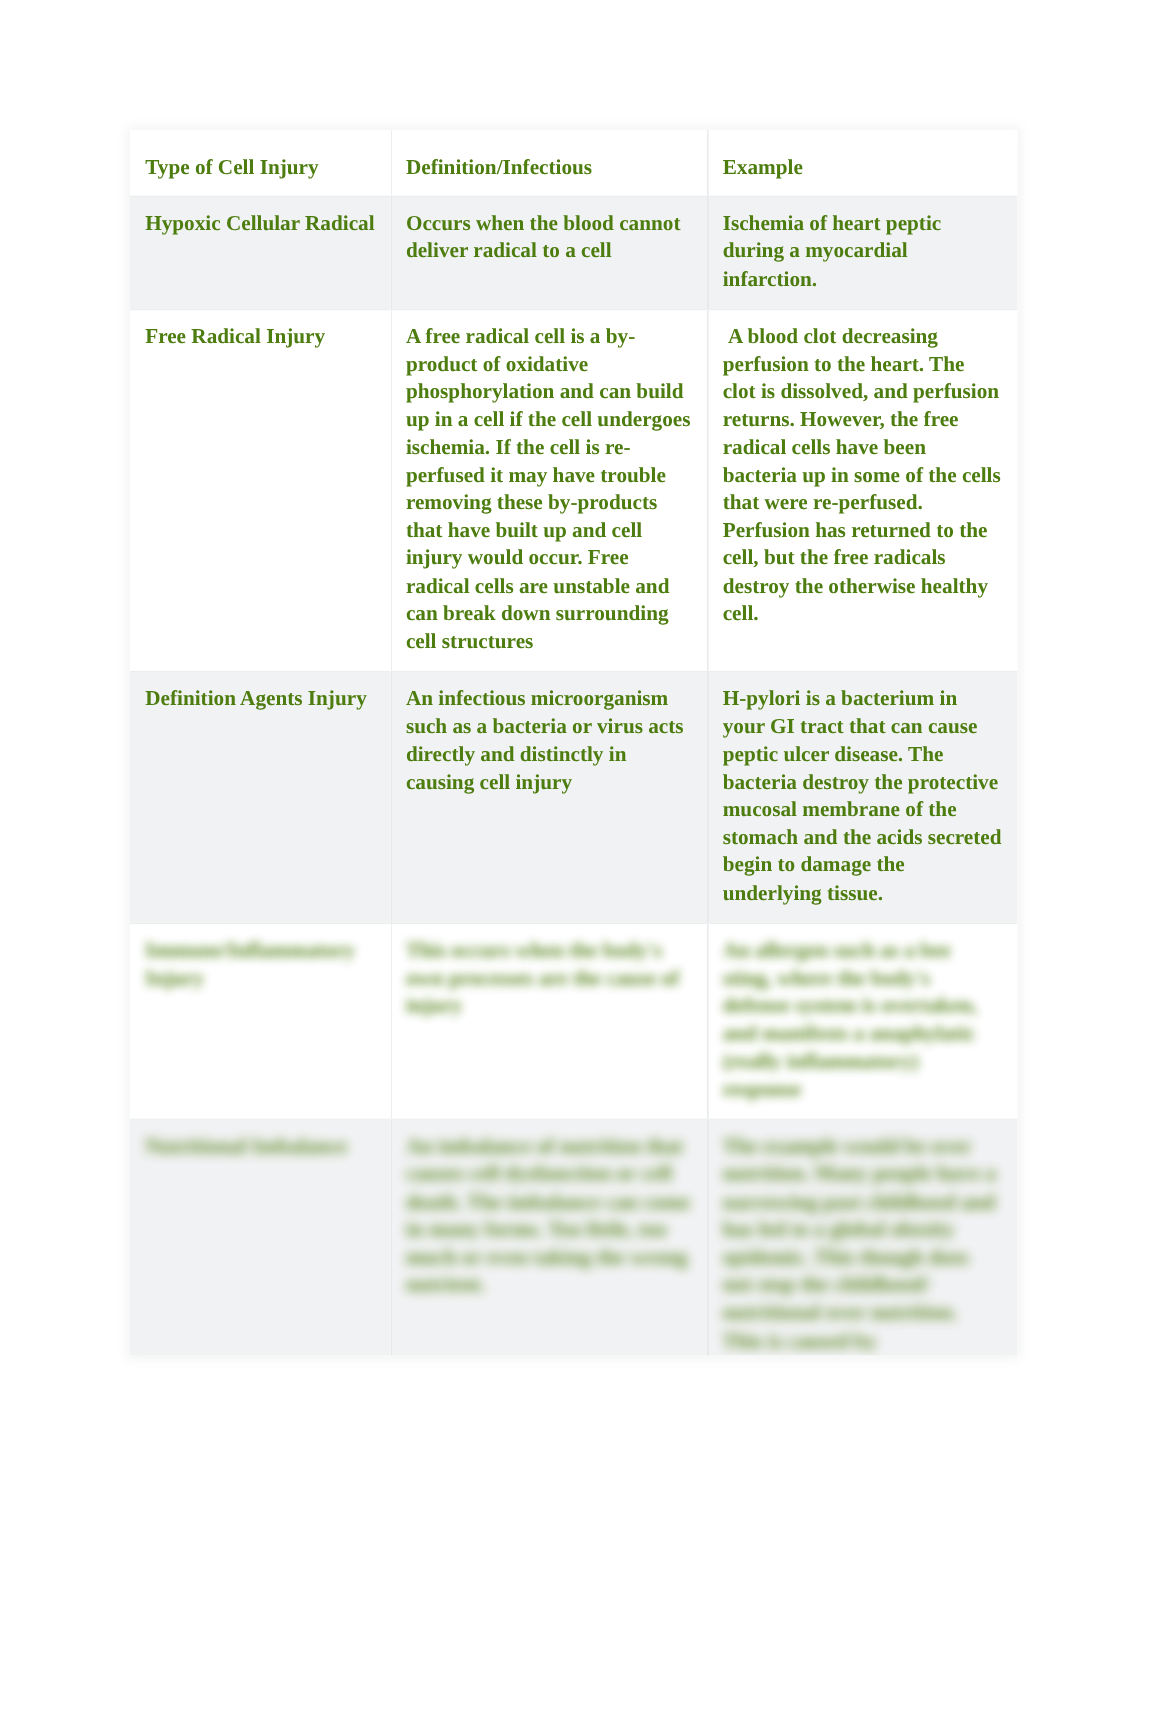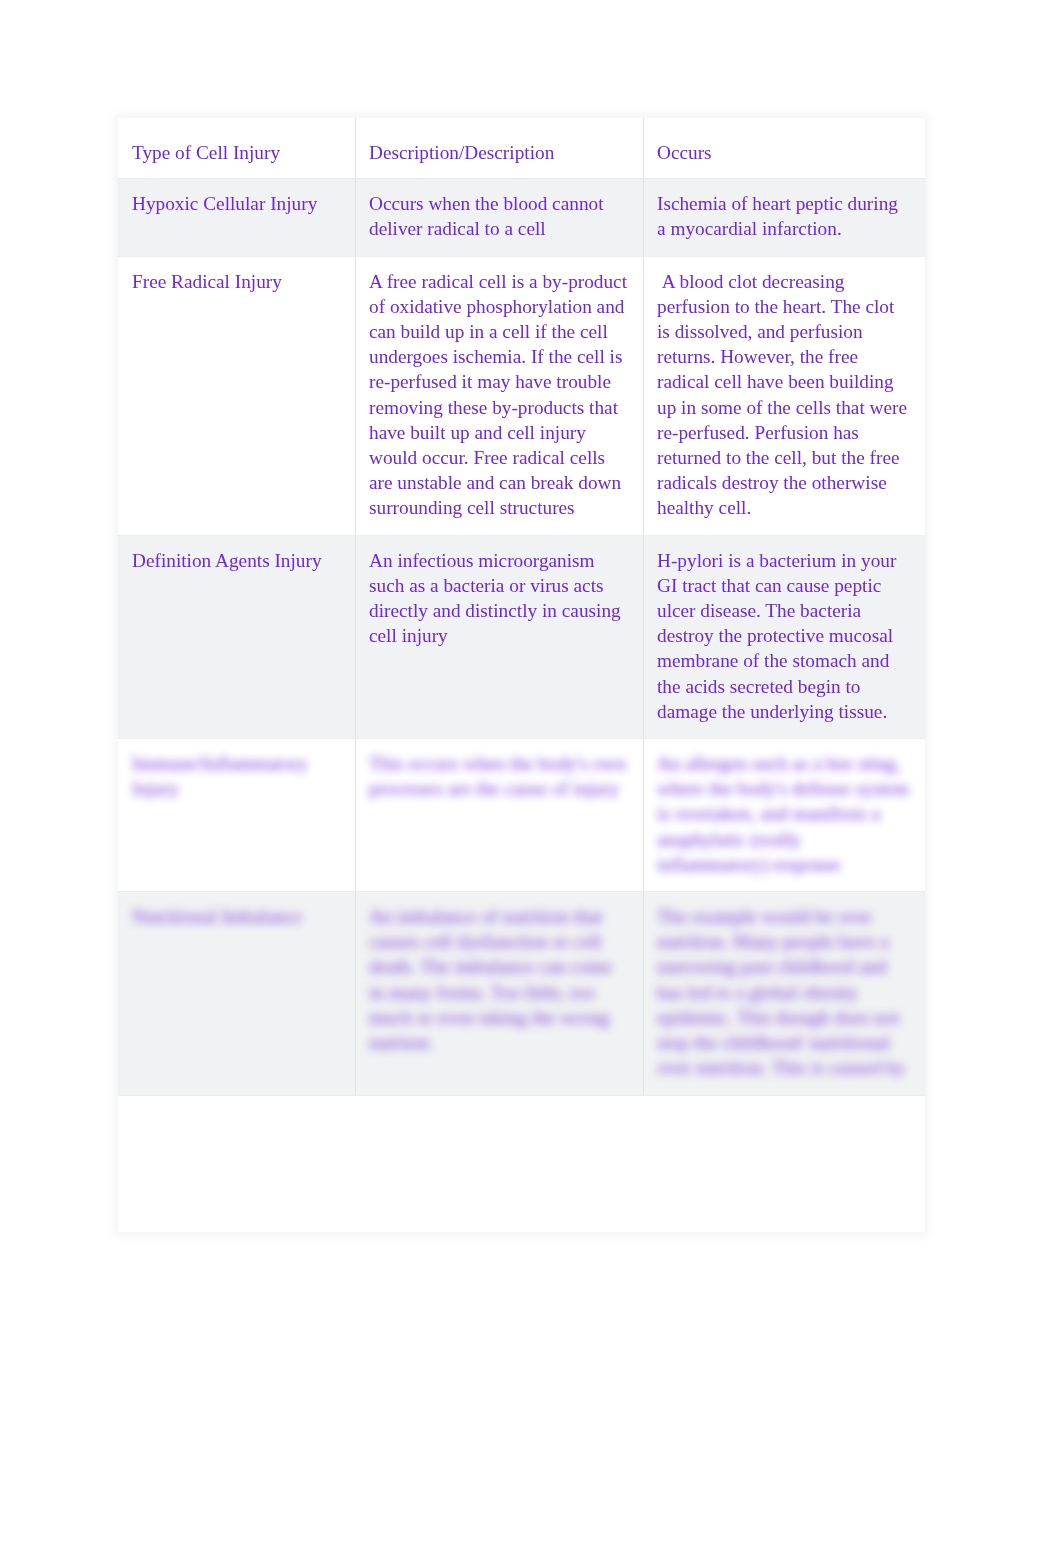--- a/index.html
+++ b/index.html
@@ -47,22 +47,22 @@
 
   table.injury-table col.c1 { width: 237px; }
   table.injury-table col.c2 { width: 288px; }
   table.injury-table col.c3 { width: 282px; }
 
   table.injury-table th,
   table.injury-table td {
     vertical-align: top;
     padding: 12px 14px 14px 14px;
     text-align: left;
-    font-weight: normal;
-    color: #6d28d9;
+    font-weight: bold;
+    color: #4d7c0f;
     border: none;
   }
 
   table.injury-table thead th {
     padding-top: 22px;
     padding-bottom: 13px;
     background: #ffffff;
     border-bottom: 1px solid #e9eaec;
   }
 
@@ -108,51 +108,51 @@
           <col class="c2">
           <col class="c3">
       </colgroup>
 
       <thead>
         <tr>
           <th>
             <span class="cell-text">Type of Cell Injury</span>
           </th>
           <th class="sep">
-            <span class="cell-text">Description/Description</span>
+            <span class="cell-text">Definition/Infectious</span>
           </th>
           <th class="sep">
-            <span class="cell-text">Occurs</span>
+            <span class="cell-text">Example</span>
           </th>
         </tr>
       </thead>
 
       <tbody>
 
         <tr class="shade">
           <td>
-            <span class="cell-text">Hypoxic Cellular Injury</span>
+            <span class="cell-text">Hypoxic Cellular Radical</span>
           </td>
           <td class="sep">
             <span class="cell-text">Occurs when the blood cannot deliver radical to a cell</span>
           </td>
           <td class="sep">
             <span class="cell-text">Ischemia of heart peptic during a myocardial infarction.</span>
           </td>
         </tr>
 
         <tr class="plain">
           <td>
             <span class="cell-text">Free Radical Injury</span>
           </td>
           <td class="sep">
             <span class="cell-text">A free radical cell is a by-product of oxidative phosphorylation and can build up in a cell if the cell undergoes ischemia. If the cell is re-perfused it may have trouble removing these by-products that have built up and cell injury would occur. Free radical cells are unstable and can break down surrounding cell structures</span>
           </td>
           <td class="sep">
-            <span class="cell-text"> A blood clot decreasing perfusion to the heart. The clot is dissolved, and perfusion returns. However, the free radical cell have been building up in some of the cells that were re-perfused. Perfusion has returned to the cell, but the free radicals destroy the otherwise healthy cell.</span>
+            <span class="cell-text"> A blood clot decreasing perfusion to the heart. The clot is dissolved, and perfusion returns. However, the free radical cells have been bacteria up in some of the cells that were re-perfused. Perfusion has returned to the cell, but the free radicals destroy the otherwise healthy cell.</span>
           </td>
         </tr>
 
         <tr class="shade">
           <td>
             <span class="cell-text">Definition Agents Injury</span>
           </td>
           <td class="sep">
             <span class="cell-text">An infectious microorganism such as a bacteria or virus acts directly and distinctly in causing cell injury</span>
           </td>

